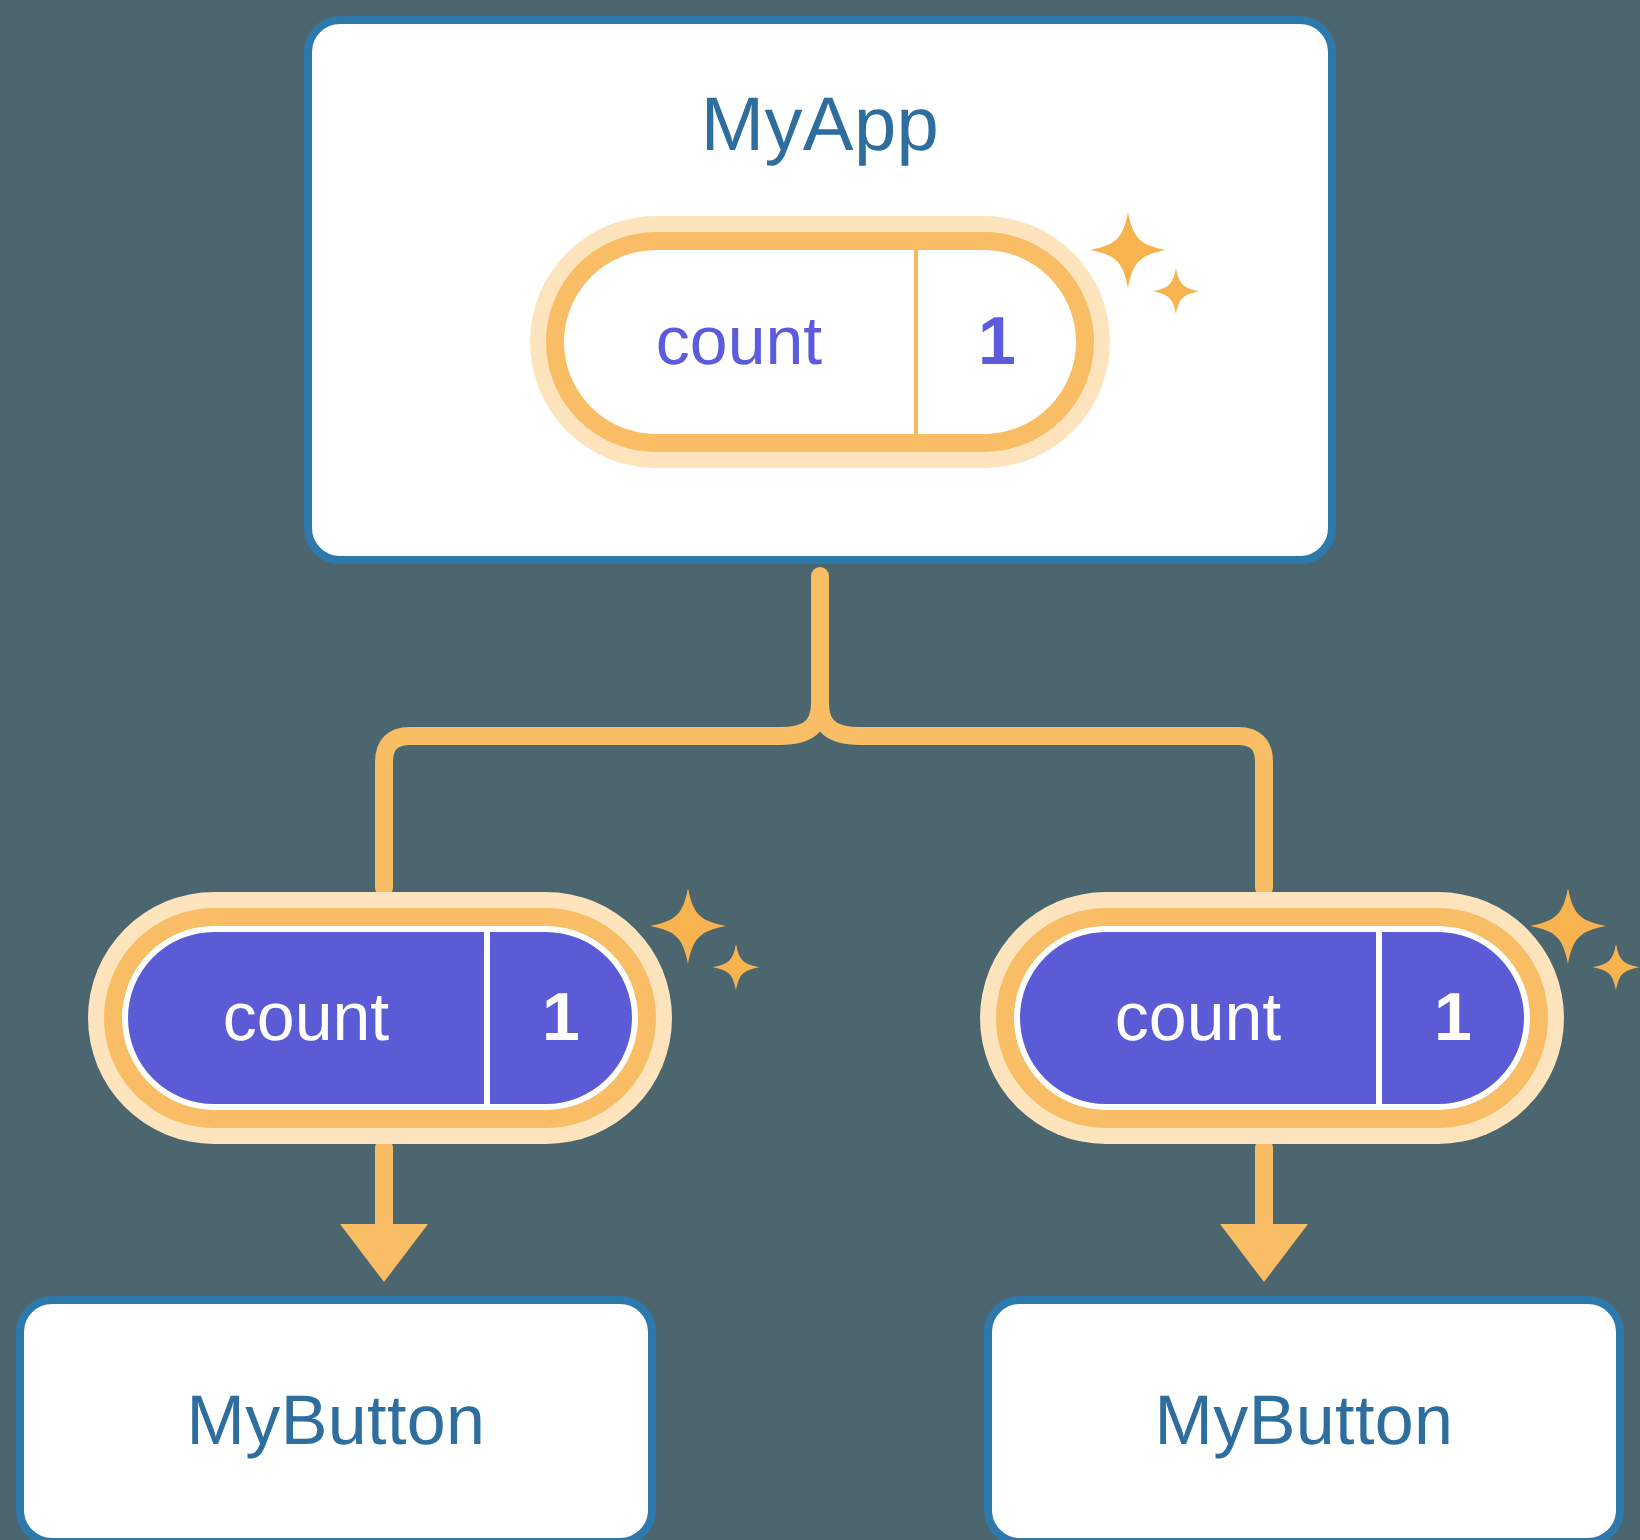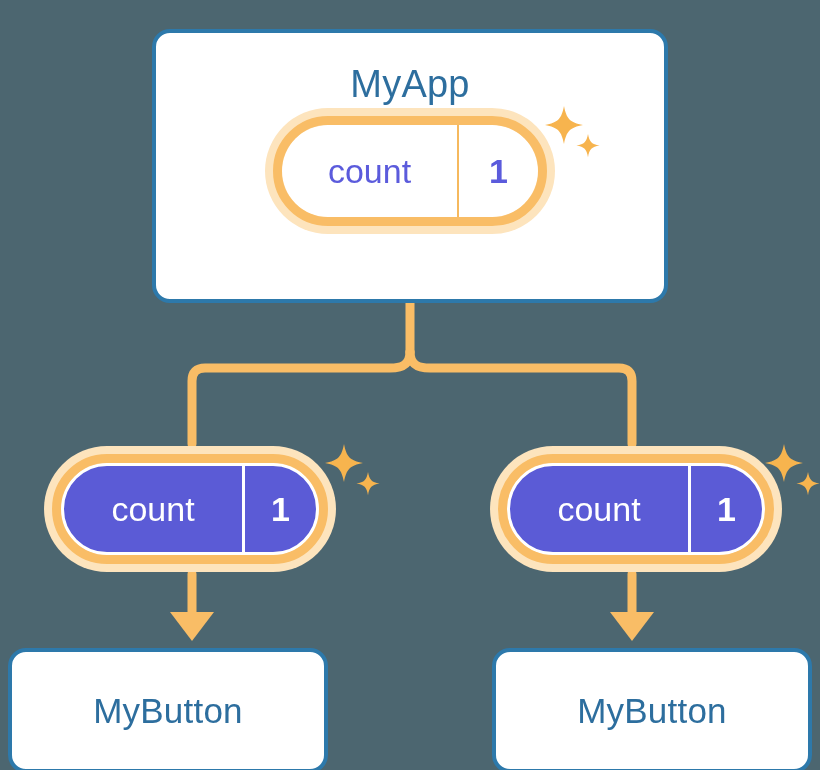--- a/index.html
+++ b/index.html
@@ -42,21 +42,21 @@
     color: #2d6e9e;
     font-size: 38px;
     font-weight: 400;
     letter-spacing: 0.2px;
     text-align: center;
     white-space: nowrap;
   }
 
   #app-card {
     left: 152px;
-    top: 29px;
+    top: 8px;
     width: 516px;
     height: 274px;
   }
   #app-card .card-title {
     margin-top: 30px;
   }
 
   .button-card {
     width: 320px;
     height: 125px;

